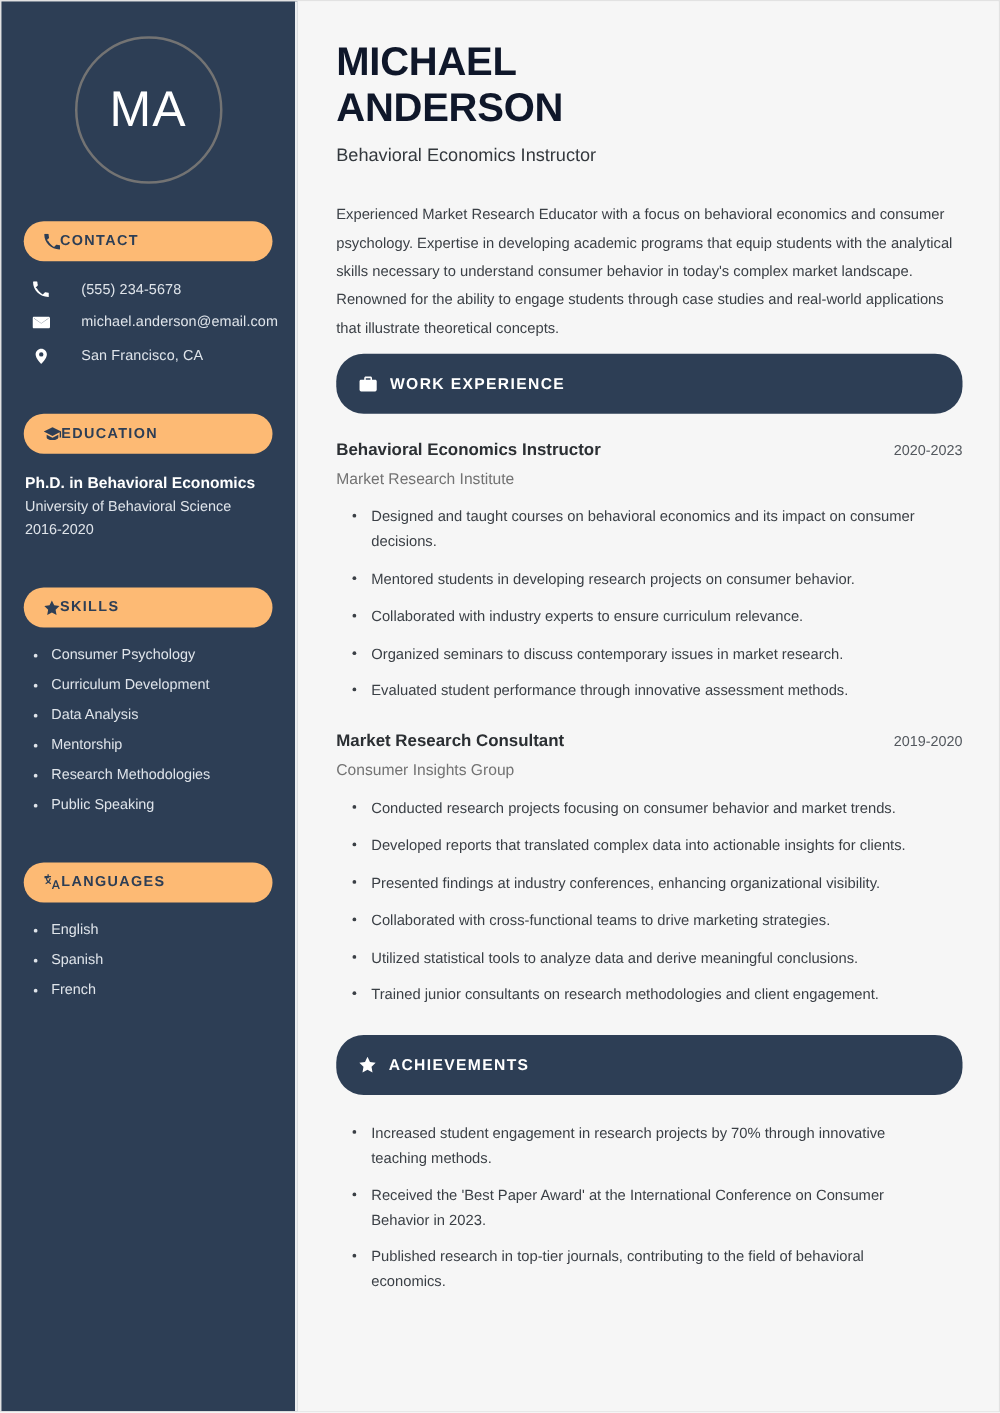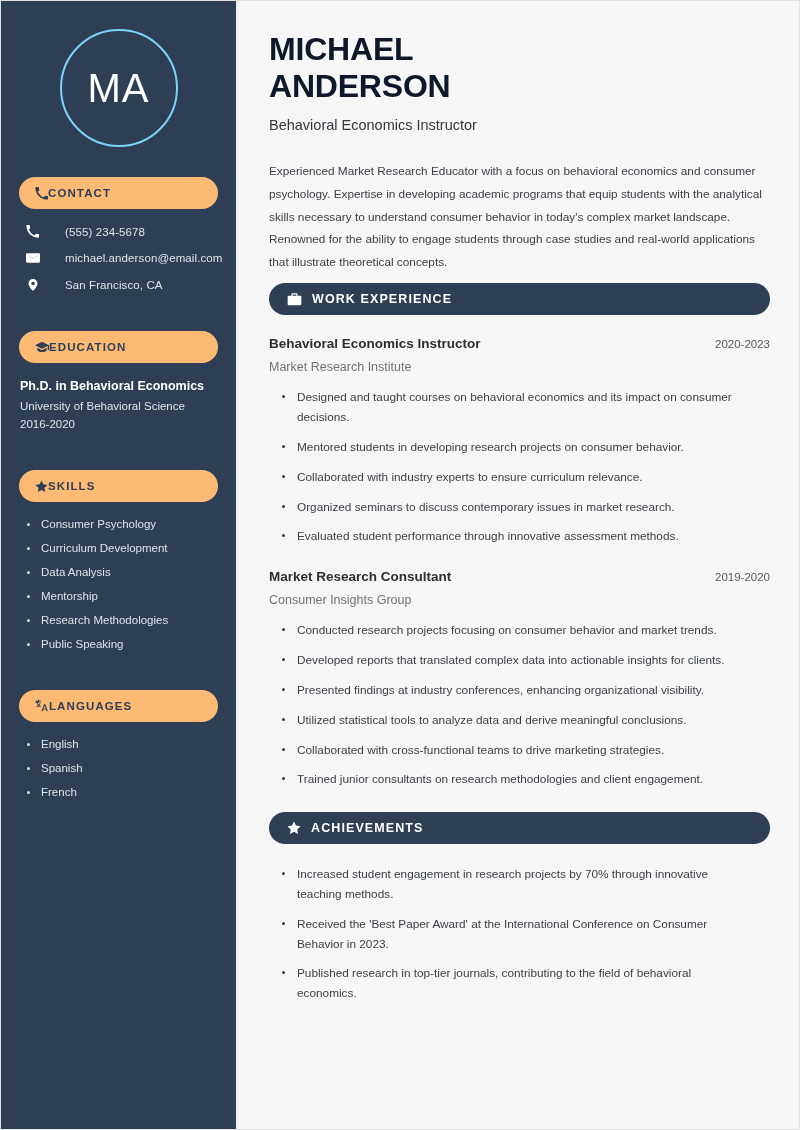--- a/index.html
+++ b/index.html
@@ -35,21 +35,21 @@
   .avatar-wrap {
     display: flex;
     justify-content: center;
     margin-top: 6px;
     margin-bottom: 30px;
   }
   .avatar {
     width: 118px;
     height: 118px;
     border-radius: 50%;
-    border: 2px solid #7dd3fc;
+    border: 2px solid #737373;
     display: flex;
     align-items: center;
     justify-content: center;
     color: #ffffff;
     font-size: 40px;
     font-weight: 400;
     letter-spacing: 1px;
   }
 
   
@@ -154,21 +154,21 @@
     font-size: 11.8px;
     line-height: 1.92;
     margin-bottom: 10px;
     max-width: 505px;
   }
 
   
   .sec-pill {
     background: #2d3e55;
     border-radius: 22px;
-    height: 32px;
+    height: 48px;
     display: flex;
     align-items: center;
     padding: 0 18px;
     gap: 10px;
     margin-bottom: 21px;
   }
   .sec-pill-label {
     color: #ffffff;
     font-size: 12.5px;
     font-weight: bold;
@@ -356,22 +356,22 @@
     <div class="job">
       <div class="job-head">
         <span class="job-role">Market Research Consultant</span>
         <span class="job-dates">2019-2020</span>
       </div>
       <div class="job-org">Consumer Insights Group</div>
       <ul class="bullets wide">
         <li>Conducted research projects focusing on consumer behavior and market trends.</li>
         <li>Developed reports that translated complex data into actionable insights for clients.</li>
         <li>Presented findings at industry conferences, enhancing organizational visibility.</li>
+        <li>Collaborated with cross-functional teams to drive marketing strategies.</li>
         <li>Utilized statistical tools to analyze data and derive meaningful conclusions.</li>
-        <li>Collaborated with cross-functional teams to drive marketing strategies.</li>
         <li>Trained junior consultants on research methodologies and client engagement.</li>
       </ul>
     </div>
 
     <div class="sec-pill">
       <span class="ico">
         <svg width="14" height="14" viewBox="0 0 24 24" fill="#ffffff">
             <path d="M12 .8l3.4 7.1 7.8 1.1-5.7 5.5 1.4 7.7L12 18.6l-6.9 3.6 1.4-7.7L.8 9l7.8-1.1z"></path>
           </svg>
       </span>

